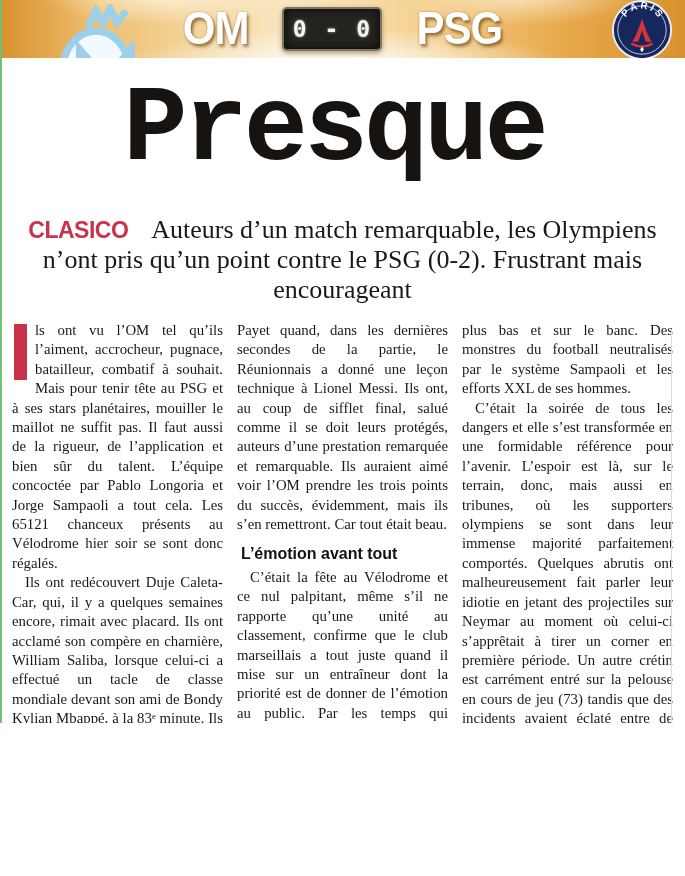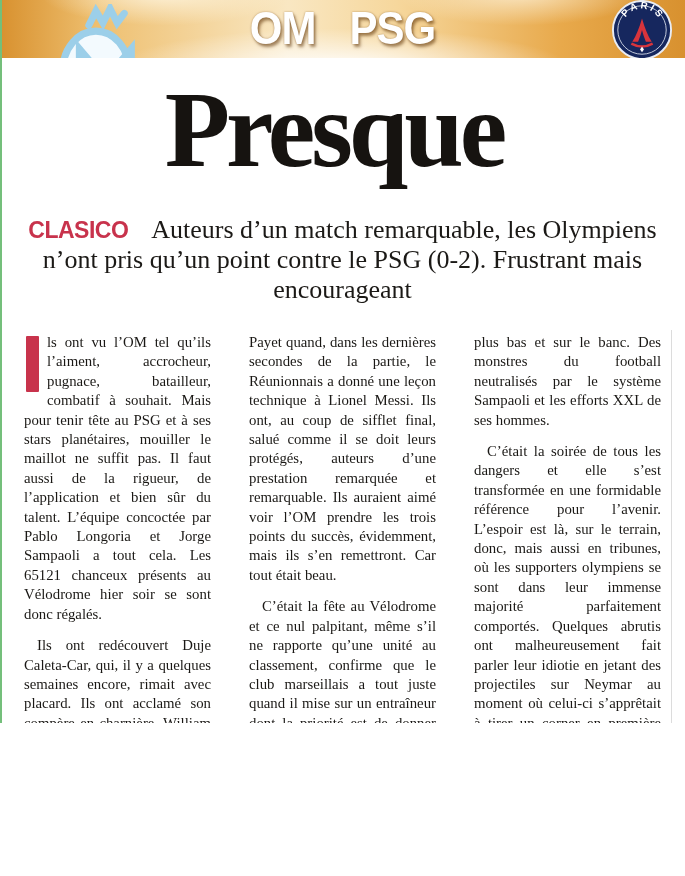--- a/index.html
+++ b/index.html
@@ -34,42 +34,42 @@
     color:#f5f5ef; font-family:"DejaVu Sans Mono", monospace; font-weight:bold; font-size:23px;
     letter-spacing:2px; box-shadow:0 2px 5px rgba(70,35,0,0.45), inset 0 0 8px rgba(0,0,0,0.9);
     text-shadow:0 0 3px rgba(255,255,255,0.6);
   }
   .om-crest { position:absolute; left:44px; top:4px; width:118px; height:118px; }
   .psg-crest { position:absolute; right:12px; top:-1px; width:62px; height:62px; }
 
   
   .headline {
     margin:14px 17px 0 0; text-align:center;
-    font-family:Liberation Serif, serif; font-weight:bold;
+    font-family:Liberation Mono, monospace; font-weight:bold;
     font-size:107px; line-height:117px; color:#161310; letter-spacing:-4px;
   }
 
   
   .standfirst {
     margin:26px 5px 0 5px; text-align:center;
     font-family:"Liberation Serif", serif; font-size:26px; line-height:30px; color:#1b1916;
   }
   .kicker {
     font-family:"Liberation Sans", sans-serif; font-weight:bold; font-size:23px;
     color:#c8334c; letter-spacing:-0.5px; margin-right:23px;
   }
 
   
   .article {
     margin:16px 12px 0 12px;
     display:grid; grid-template-columns:1fr 1fr 1fr; column-gap:14px;
     font-size:14.8px; line-height:19.4px; color:#1a1815;
     text-align:justify; hyphens:auto; -webkit-hyphens:auto;
   }
-  .article p { margin:12px; }
+  .article p { margin:0; }
   .article p.indent { text-indent:13px; }
   .dropcap {
     display:block; float:left; width:13px; height:56px; margin:3px 8px 0 2px;
     background:#c8334c; color:transparent; overflow:hidden; border-radius:1px;
     font-family:"Liberation Sans", sans-serif;
   }
   .subhead {
     font-family:"Liberation Sans", sans-serif; font-weight:bold; font-size:16px;
     text-align:left; margin:10px 0 4px 4px; color:#121110;
   }
@@ -85,20 +85,23 @@
     <svg class="om-crest" viewBox="0 0 100 100" aria-hidden="true">
       <g fill="none" stroke="#9ccfe9" stroke-width="6" stroke-linecap="round">
         <ellipse cx="44" cy="56" rx="28" ry="33" fill="#f3fafe"></ellipse>
         <path d="M30 86 L30 38 L52 64 L74 38 L74 86" fill="#f3fafe"></path>
         <path d="M38 18 L44 6 L50 16 L56 4 L62 16 L68 8"></path>
       </g>
     </svg>
 
     <div class="banner-center">
       <div class="team-name">OM</div>
+      <div class="scoreboard">
+        <span>0 - 0</span>
+      </div>
       <div class="team-name">PSG</div>
     </div>
 
     <svg class="psg-crest" viewBox="0 0 64 64" aria-hidden="true">
       <circle cx="32" cy="32" r="30" fill="#16275e" stroke="#e8ecf4" stroke-width="2"></circle>
       <circle cx="32" cy="32" r="25" fill="none" stroke="#c5ccdd" stroke-width="1"></circle>
       <defs>
         <path id="parisArc" d="M 12 30 A 20 20 0 0 1 52 30"></path>
       </defs>
       <text font-family="Liberation Sans, sans-serif" font-size="10" font-weight="bold" fill="#ffffff" letter-spacing="2.5">
@@ -120,20 +123,21 @@
 
   <div class="article">
 
     <div class="col">
       <p><span class="dropcap">I</span><span>ls ont vu l’OM tel qu’ils l’aiment, accrocheur, pugnace, batailleur, combatif à souhait. Mais pour tenir tête au PSG et à ses stars planétaires, mouiller le maillot ne suffit pas. Il faut aussi de la rigueur, de l’application et bien sûr du talent. L’équipe concoctée par Pablo Longoria et Jorge Sampaoli a tout cela. Les 65121 chanceux présents au Vélodrome hier soir se sont donc régalés.</span></p>
       <p class="indent"><span>Ils ont redécouvert Duje Caleta-Car, qui, il y a quelques semaines encore, rimait avec placard. Ils ont acclamé son compère en charnière, William Saliba, lorsque celui-ci a effectué un tacle de classe mondiale devant son ami de Bondy Kylian Mbappé, à la 83ᵉ minute. Ils ont chanté à la gloire d’Arkadiusz Milik quand le Polonais célébrait son ouverture du score (21), finalement annulée après intervention de l’assistance vidéo </span></p>
     </div>
 
     <div class="col">
       <p>Payet quand, dans les dernières secondes de la partie, le Réunionnais a donné une leçon technique à Lionel Messi. Ils ont, au coup de sifflet final, salué comme il se doit leurs protégés, auteurs d’une prestation remarquée et remarquable. Ils auraient aimé voir l’OM prendre les trois points du succès, évidemment, mais ils s’en remettront. Car tout était beau.</p>
+      <div class="subhead">L’émotion avant tout</div>
       <p class="indent">C’était la fête au Vélodrome et ce nul palpitant, même s’il ne rapporte qu’une unité au classement, confirme que le club marseillais a tout juste quand il mise sur un entraîneur dont la priorité est de donner de l’émotion au public. Par les temps qui courent, après un an et demi ou presque de confinement et de couvre-feu, dans un monde instable durement frappé par le Covid et dans une société qui n’en finit plus de voir son pouvoir d’achat dégringoler, fournir autant de plaisir aux supporters s’apparente à une victoire. En face, il y avait pourtant quatre fantastiques en attaque (Messi, Neymar, Di Maria et Mbappé), une armada de génies du ballon rond un cran</p>
     </div>
 
     <div class="col">
       <p>plus bas et sur le banc. Des monstres du football neutralisés par le système Sampaoli et les efforts XXL de ses hommes.</p>
       <p class="indent">C’était la soirée de tous les dangers et elle s’est transformée en une formidable référence pour l’avenir. L’espoir est là, sur le terrain, donc, mais aussi en tribunes, où les supporters olympiens se sont dans leur immense majorité parfaitement comportés. Quelques abrutis ont malheureusement fait parler leur idiotie en jetant des projectiles sur Neymar au moment où celui-ci s’apprêtait à tirer un corner en première période. Un autre crétin est carrément entré sur la pelouse en cours de jeu (73) tandis que des incidents avaient éclaté entre de jeunes récalcitrants et les forces de l’ordre à l’extérieur du stade pendant la première période. Mais on était bien loin de l’enfer craint dans un contexte très tendu pour le football français depuis la fin de la période des huis clos et, notamment, depuis l’arrêt du match à Nice. Une rencontre à rejouer après-demain. Déjà...</p>
 
     </div>
 
   </div>

